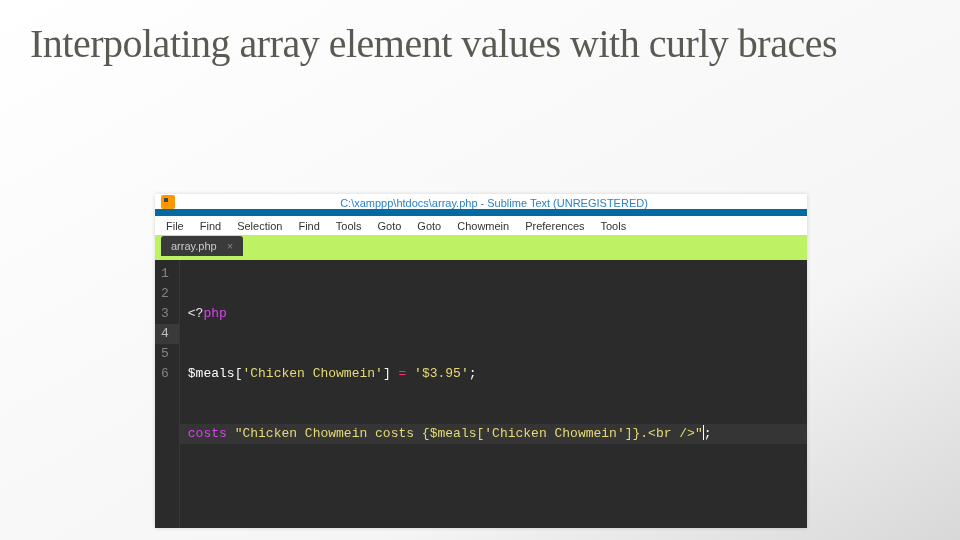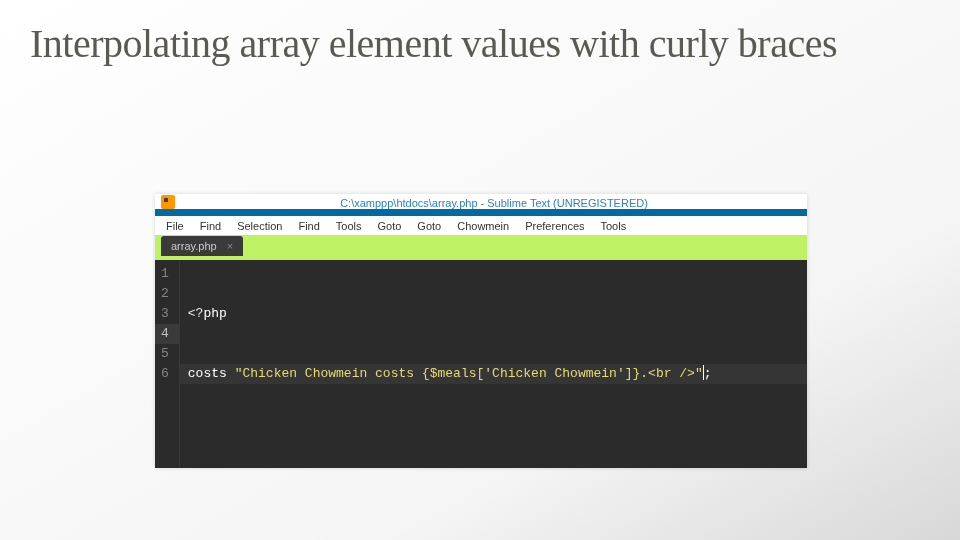--- a/index.html
+++ b/index.html
@@ -114,21 +114,21 @@
   .code-lines {
     flex: 1;
     padding: 4px 8px;
     color: #f8f8f2;
     white-space: pre;
     position: relative;
   }
   .code-lines .line { height: 20px; }
   .code-lines .line.active { background: #353535; margin: 0 -8px; padding: 0 8px; }
   .tok-tag   { color: #e6e6e6; }
-  .tok-kw    { color: #ffffff; }
+  .tok-kw    { color: #d946ef; }
   .tok-var   { color: #ffffff; }
   .tok-str   { color: #e6db74; }
   .tok-op    { color: #f92672; }
   .tok-punct { color: #f8f8f2; }
   .cursor {
     display: inline-block;
     width: 1px;
     height: 15px;
     background: #fff;
     vertical-align: middle;
@@ -171,19 +171,20 @@
     <div class="gutter">
       <div class="ln">1</div>
       <div class="ln">2</div>
       <div class="ln">3</div>
       <div class="ln active">4</div>
       <div class="ln">5</div>
       <div class="ln">6</div>
     </div>
     <div class="code-lines">
       <div class="line"><span class="tok-tag">&lt;?</span><span class="tok-kw">php</span></div>
+      <div class="line"><span class="tok-var">$meals</span><span class="tok-punct">[</span><span class="tok-str">'Chicken Chowmein'</span><span class="tok-punct">]</span><span class="tok-op"> = </span><span class="tok-str">'$3.95'</span><span class="tok-punct">;</span></div>
       <div class="line active"><span class="tok-kw">costs</span><span> </span><span class="tok-str">"Chicken Chowmein costs {$meals['Chicken Chowmein']}.&lt;br /&gt;"</span><span class="cursor"></span><span class="tok-punct">;</span></div>
       
       
     </div>
   </div>
 
 </div>
 
 </body></html>

